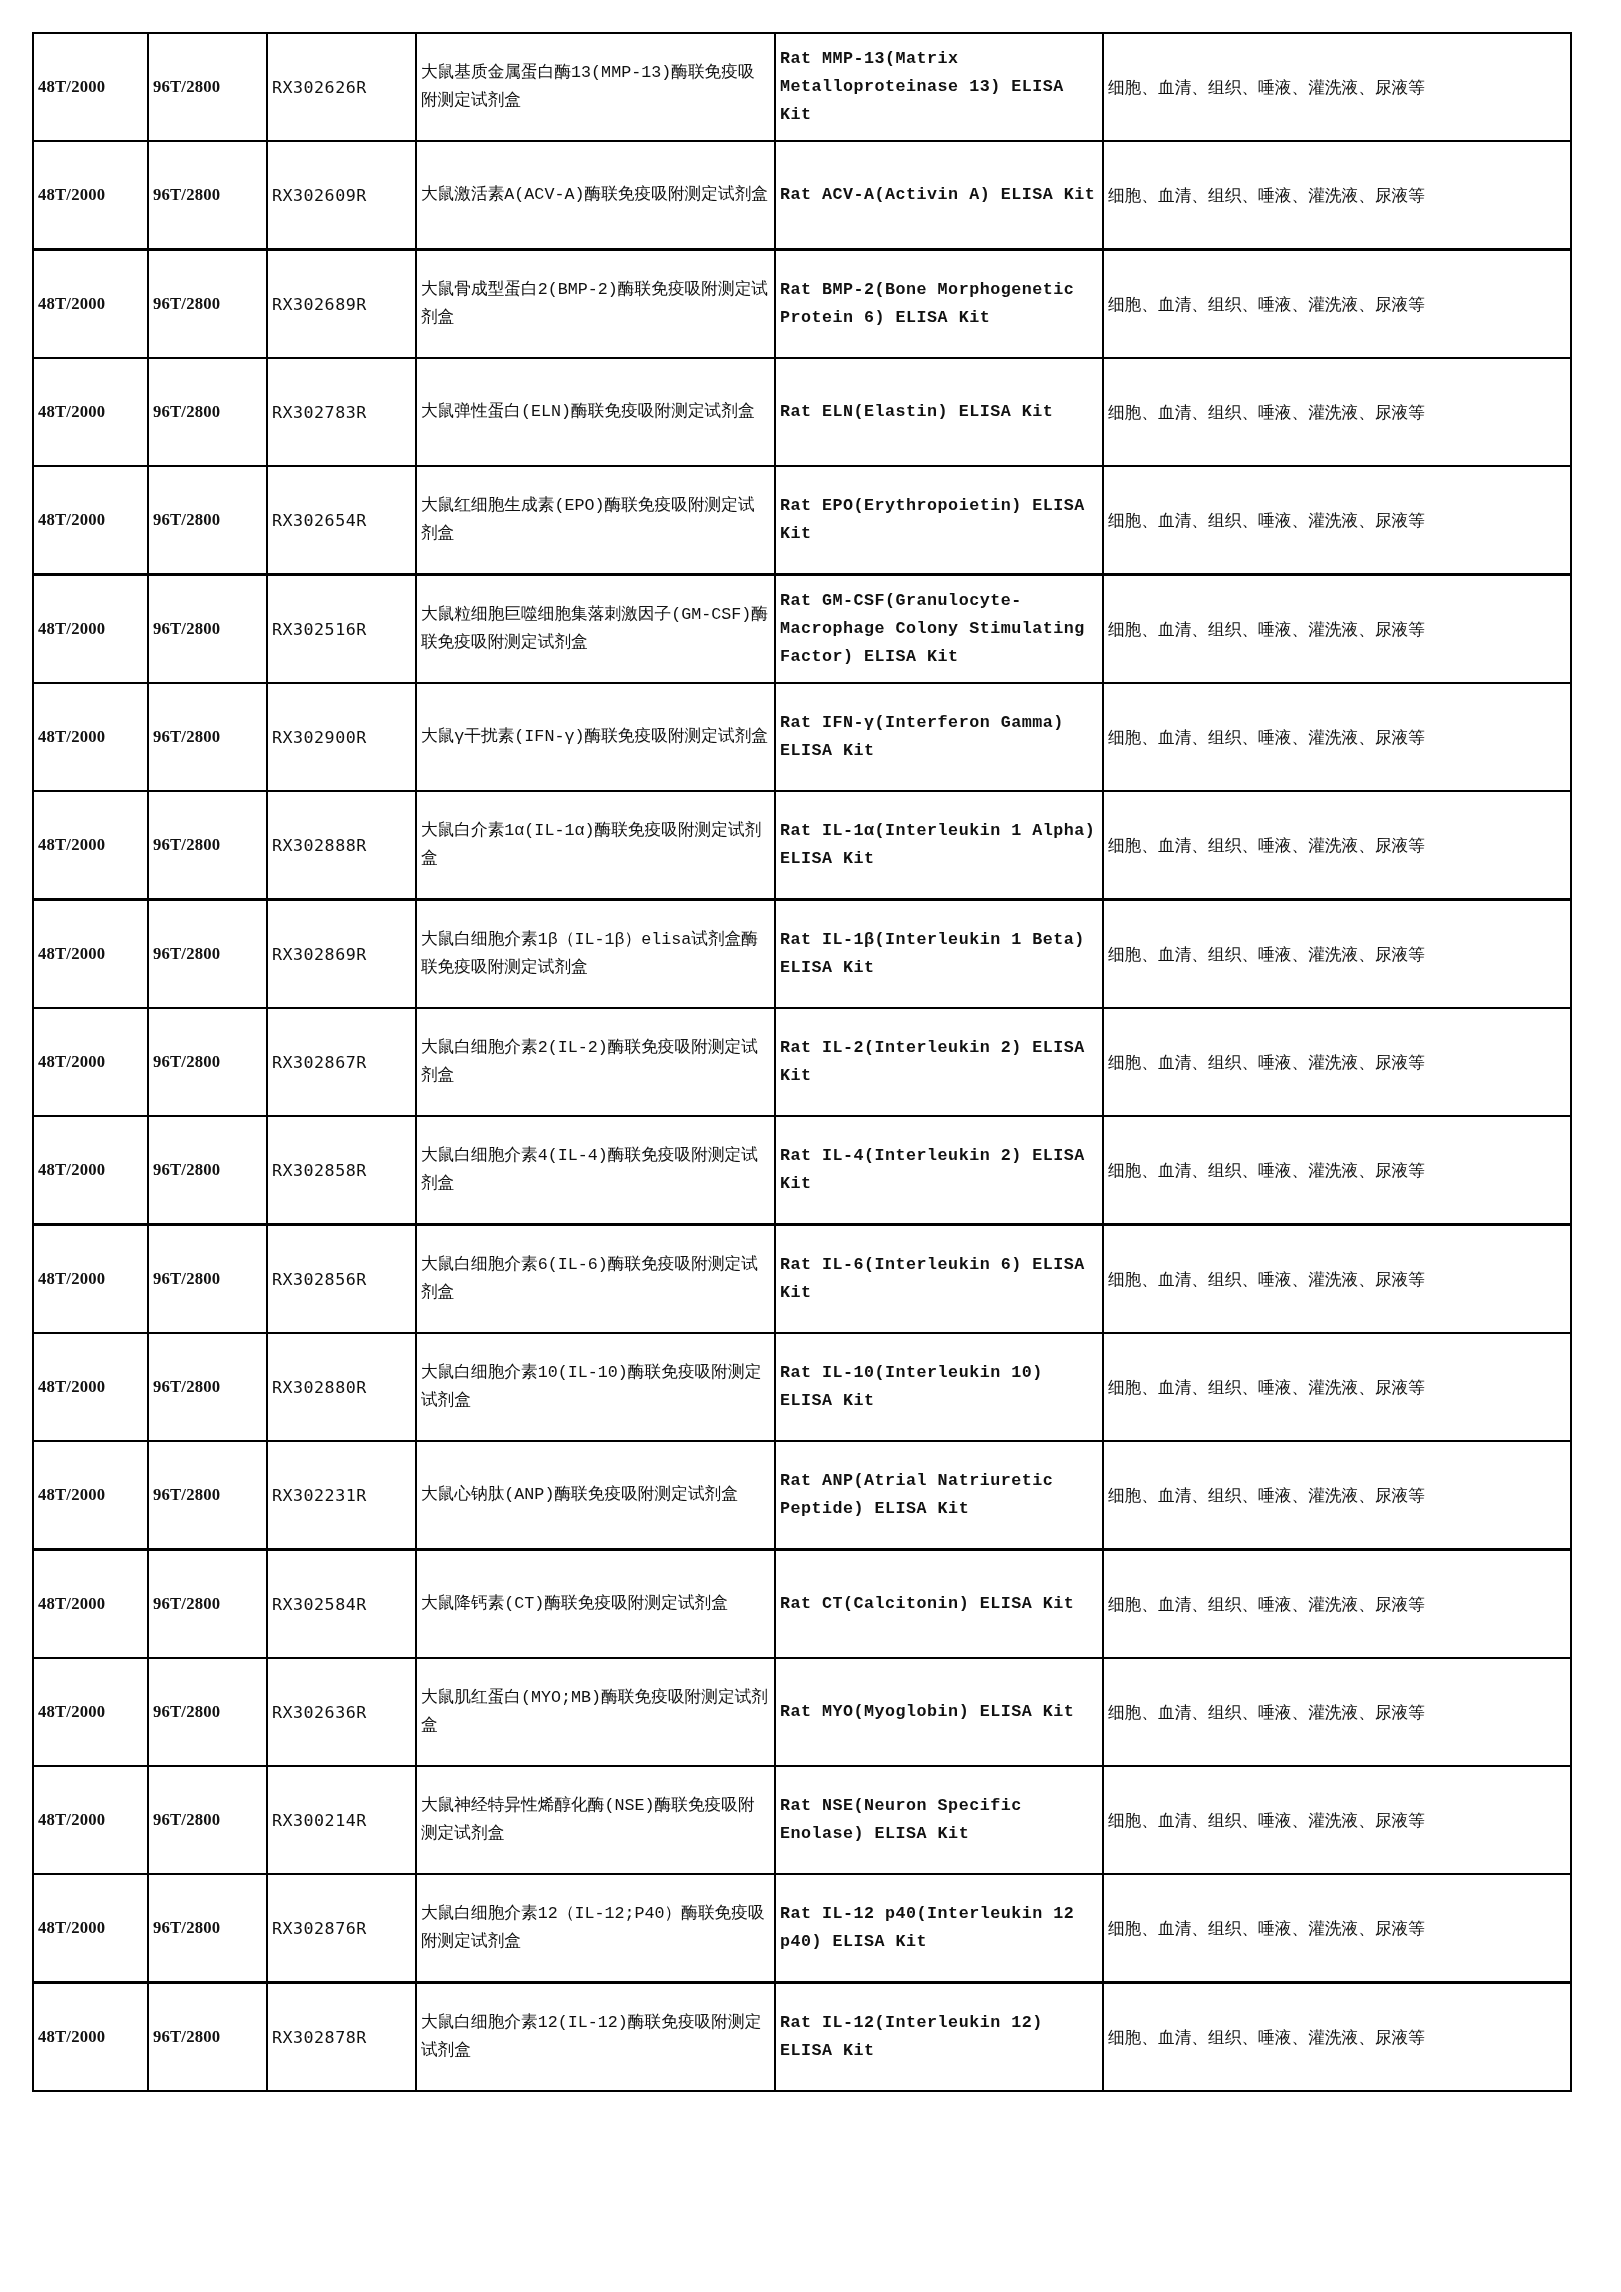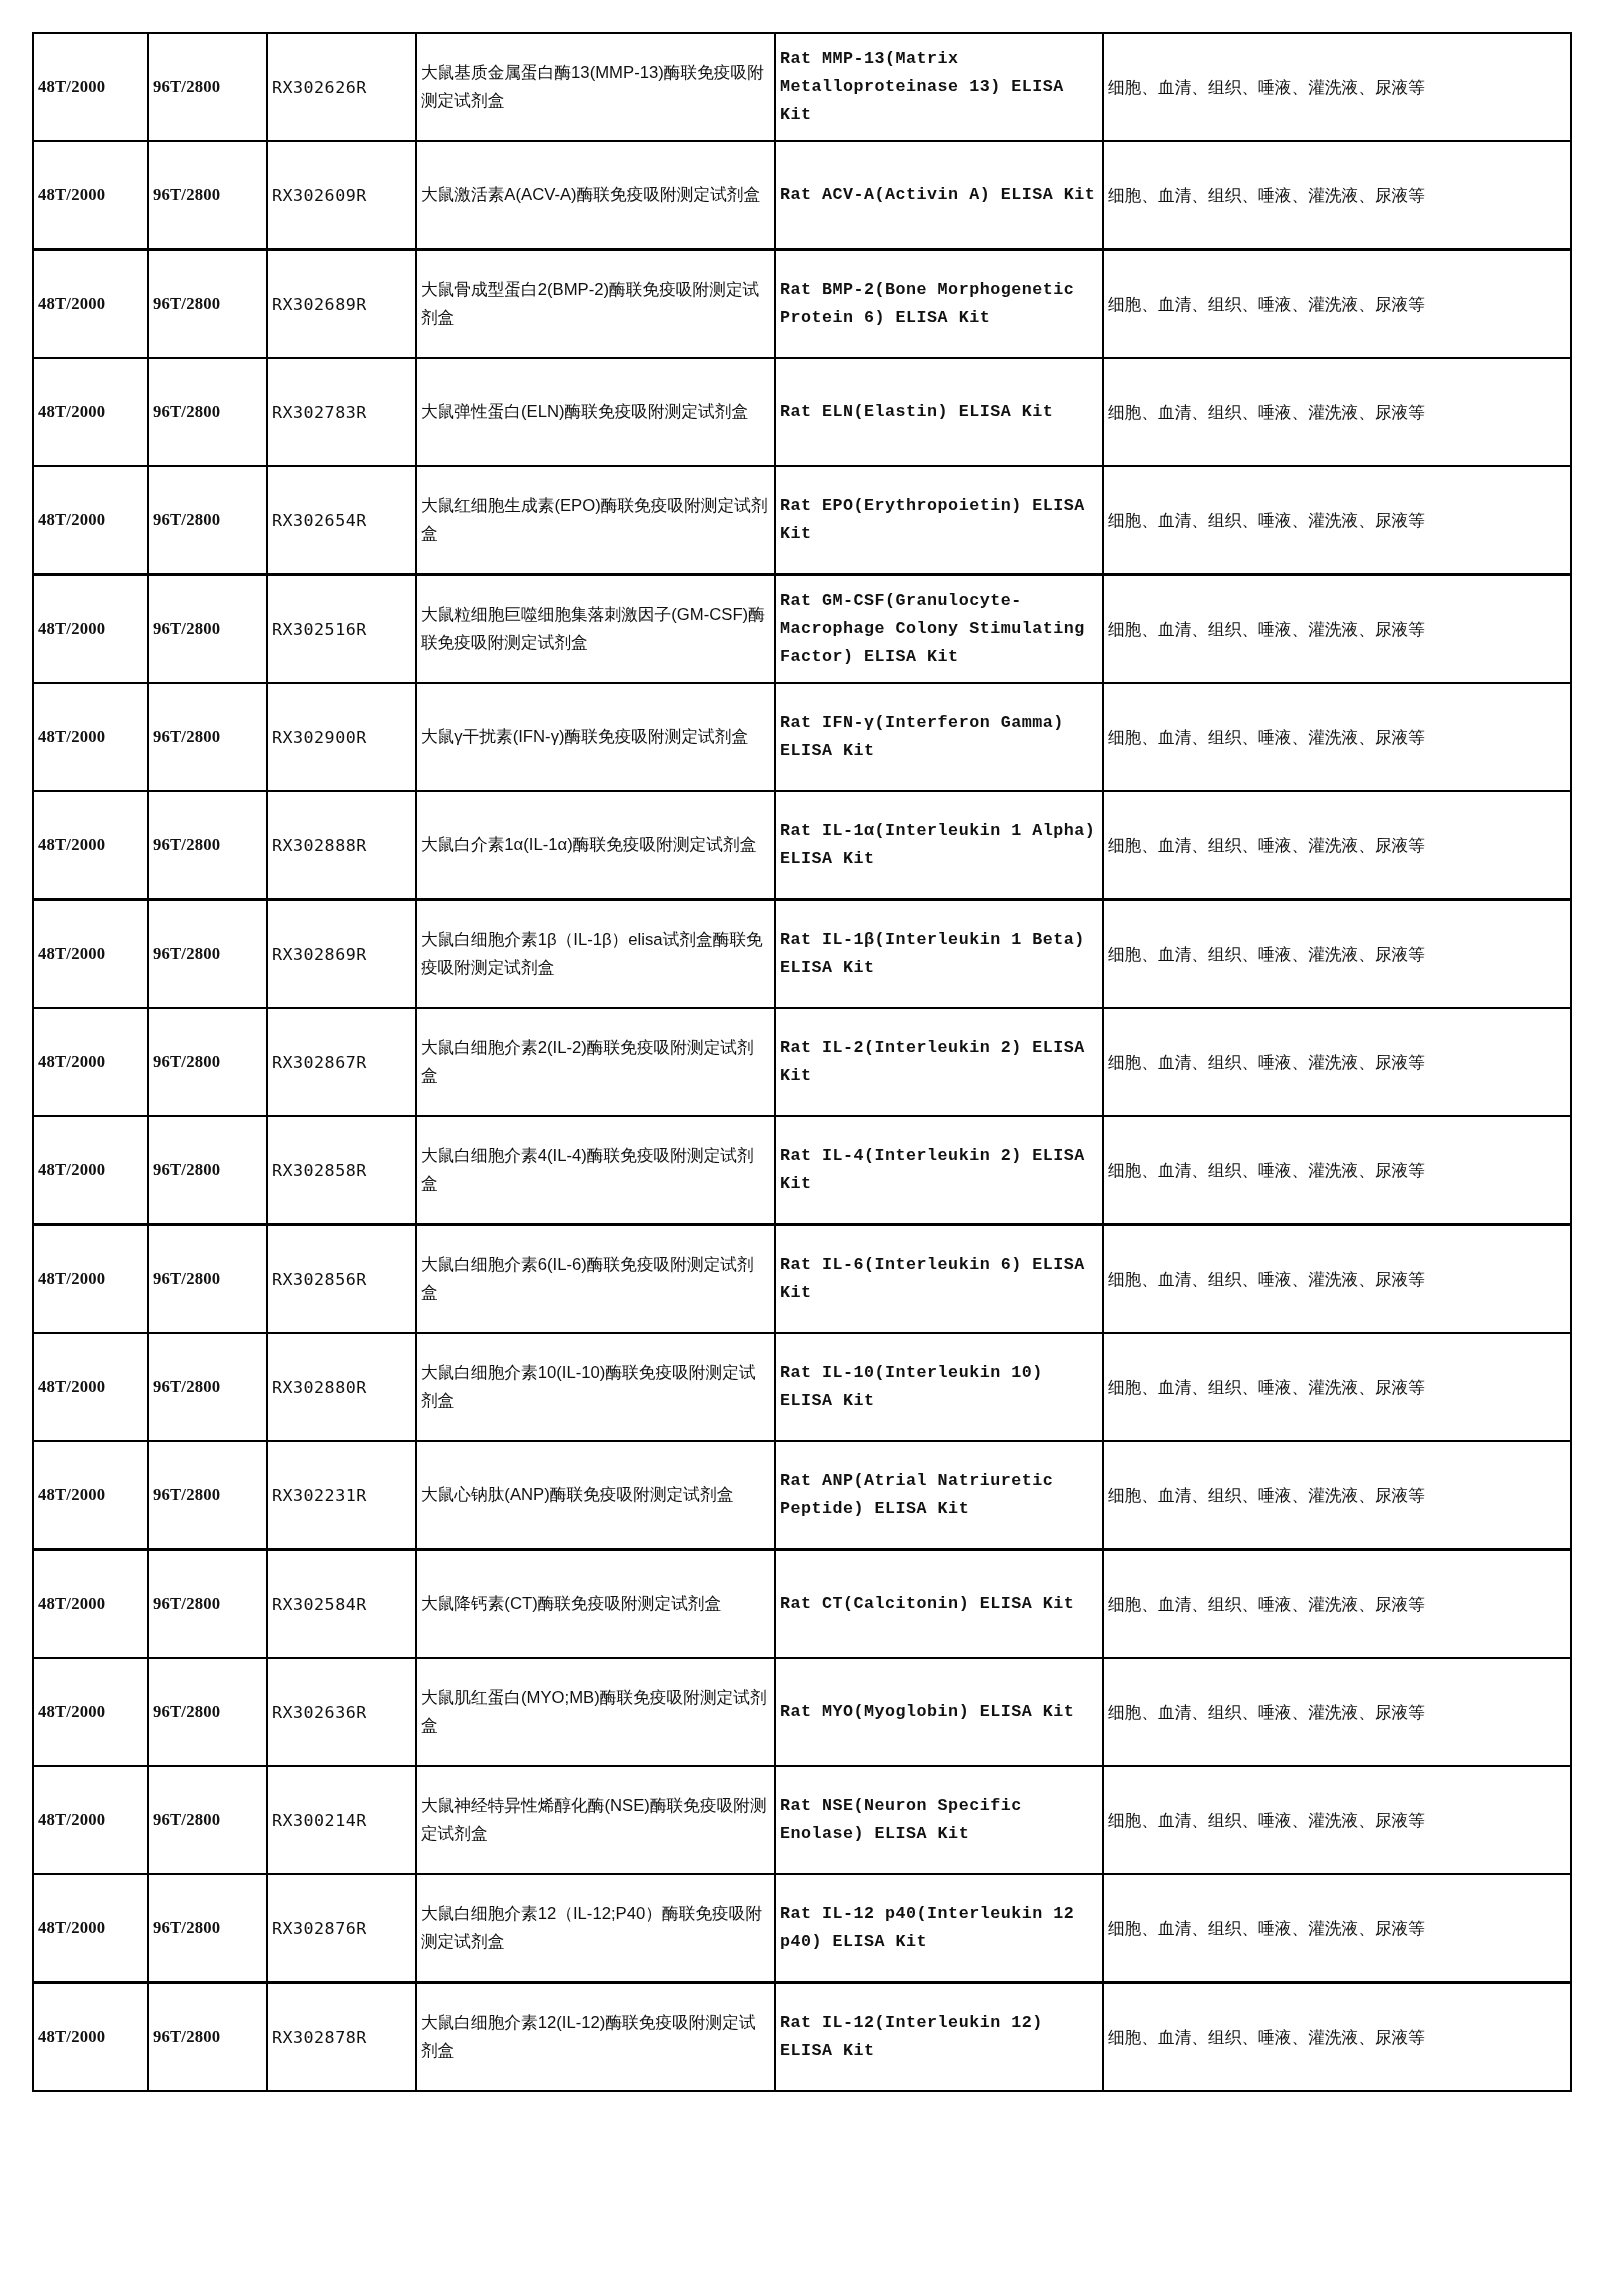--- a/index.html
+++ b/index.html
@@ -16,21 +16,21 @@
     padding: 0 3.9px;
     vertical-align: middle;
     overflow: hidden;
     color: #111;
     font-size: 16.7px;
     line-height: 28px;
   }
   .sheet tr.thick td { border-top-width: 3.9px; }
   .c-spec { font-family: "Liberation Serif", "DejaVu Serif", serif; letter-spacing: 0.2px; font-weight: bold; }
   .c-cat  { font-family: "DejaVu Sans Mono", "Liberation Mono", monospace; font-size: 15.7px; letter-spacing: 0.5px; border-radius: 31px; }
-  .c-zh   { font-family: Liberation Sans, sans-serif; font-size: 18.6px; line-height: 29px; word-break: break-all; margin-left: 44px; }
+  .c-zh   { font-family: Liberation Mono, monospace; font-size: 18.6px; line-height: 29px; word-break: break-all; margin-left: 44px; }
   .c-en   { font-family: "Liberation Mono", "DejaVu Sans Mono", monospace; font-size: 16.7px; line-height: 28px; letter-spacing: 0.5px; }
   .c-en .clip { display: block; max-height: 102px; overflow: hidden; font-weight: bold; }
   .c-sample { font-family: "DejaVu Serif", "Liberation Serif", serif; font-size: 18.6px; white-space: nowrap; }
 </style>
 </head>
 <body>
 
 <table class="sheet">
   <colgroup>
     <col style="width:115px">

